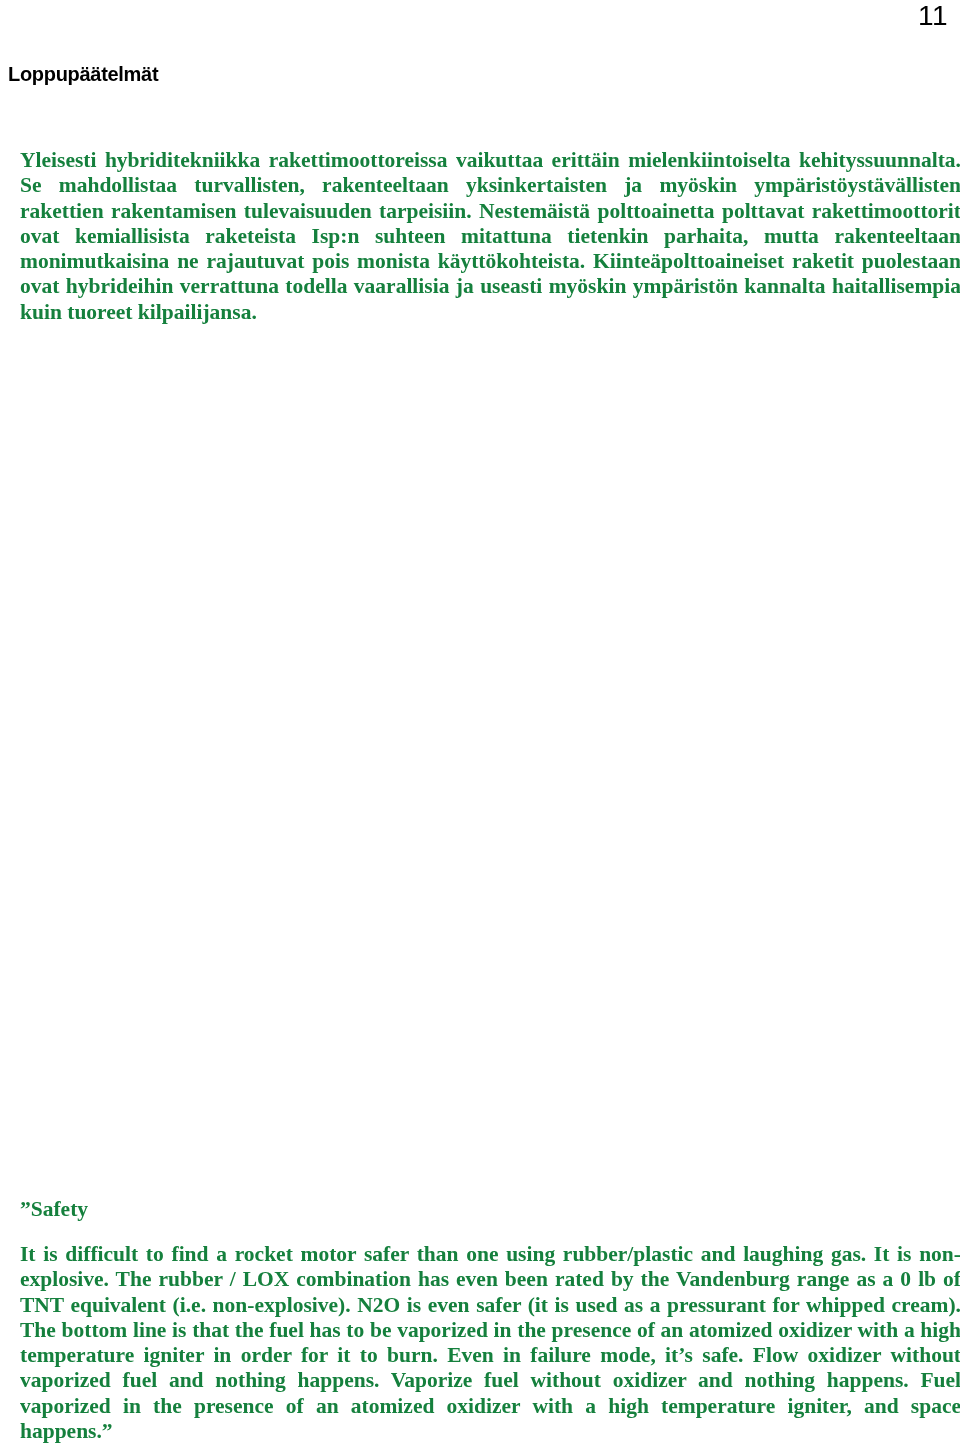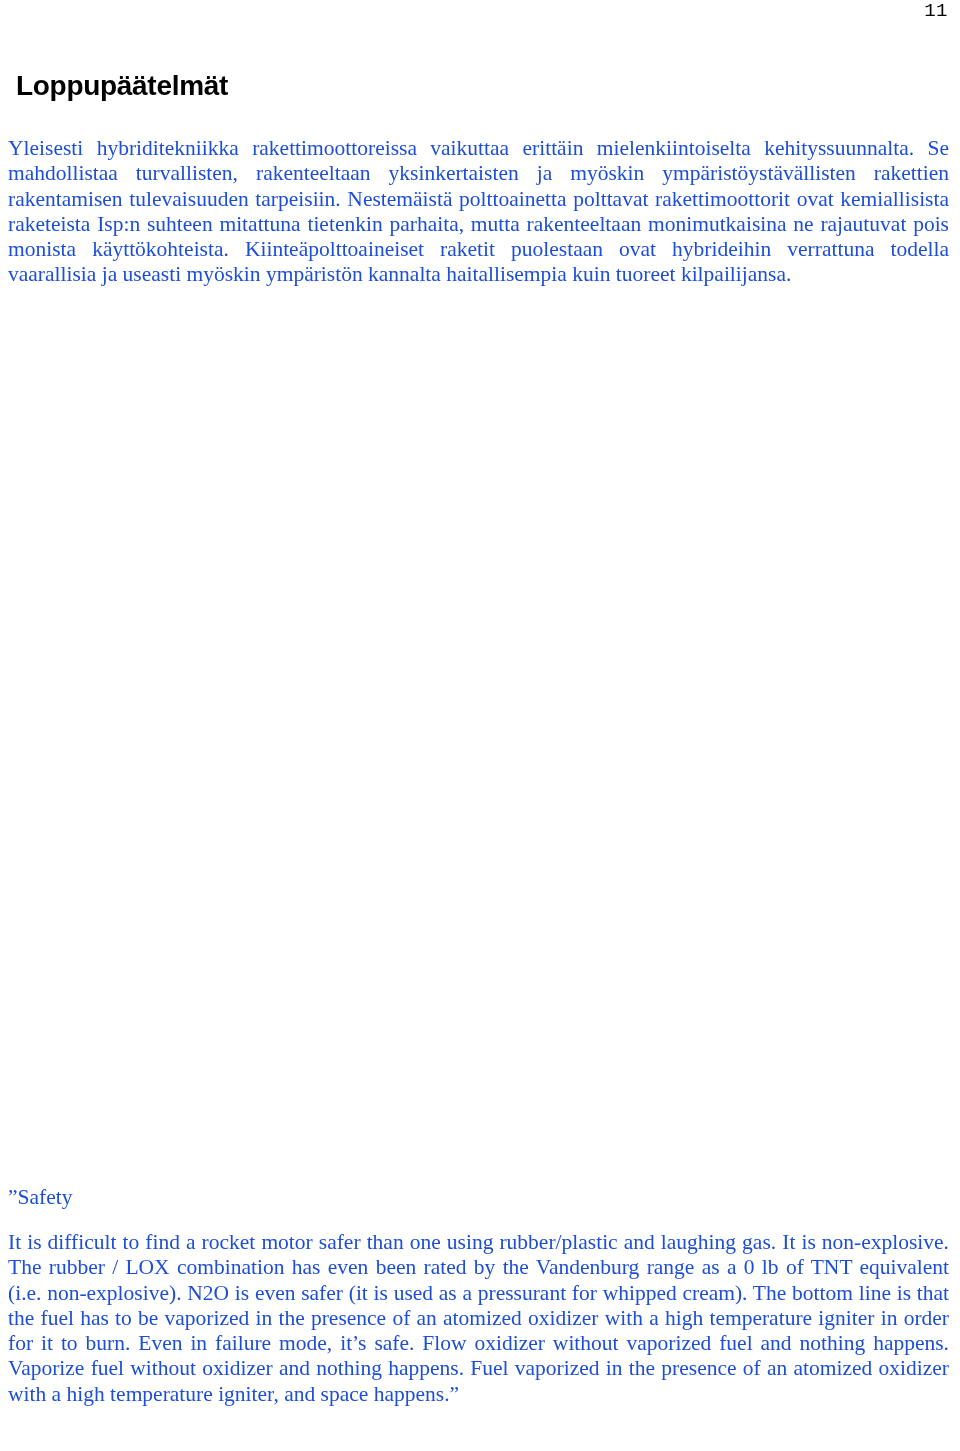--- a/index.html
+++ b/index.html
@@ -17,52 +17,53 @@
     width: 960px;
     height: 1451px;
     background: #ffffff;
     overflow: hidden;
     box-sizing: border-box;
   }
   .page-number {
     position: absolute;
     top: 2px;
     right: 12px;
-    font-family: Liberation Mono, monospace;
-    font-size: 19px;
+    font-family: Liberation Sans, sans-serif;
+    font-size: 28px;
     line-height: 1;
     color: #000000;
     letter-spacing: 0.5px;
   }
   h1.heading {
     font-family: "Liberation Sans", "DejaVu Sans", sans-serif;
     font-weight: bold;
-    font-size: 28px;
+    font-size: 20px;
     line-height: 1.1;
-    margin: 8px;
+    margin: 0;
     padding: 0;
     position: absolute;
     left: 8px;
     top: 63px;
     letter-spacing: -0.3px;
     color: #000000;
   }
   .body-text {
     position: absolute;
     left: 8px;
     width: 941px;
     font-family: "Liberation Serif", "DejaVu Serif", serif;
     font-size: 21.5px;
     line-height: 25.3px;
     text-align: justify;
     text-justify: inter-word;
-    color: #1d4ed8;
-    margin: 0;
+    color: #15803d;
+    margin: 12px;
     padding: 0;
     hyphens: none;
+    font-weight: bold;
     -webkit-hyphens: none;
   }
   .p1 { top: 136px; }
   .p2 { top: 339px; }
   .p3 { top: 1093px; }
   .p4 { top: 1185px; }
   .p5 { top: 1230px; }
   
 </style>
 </head>

